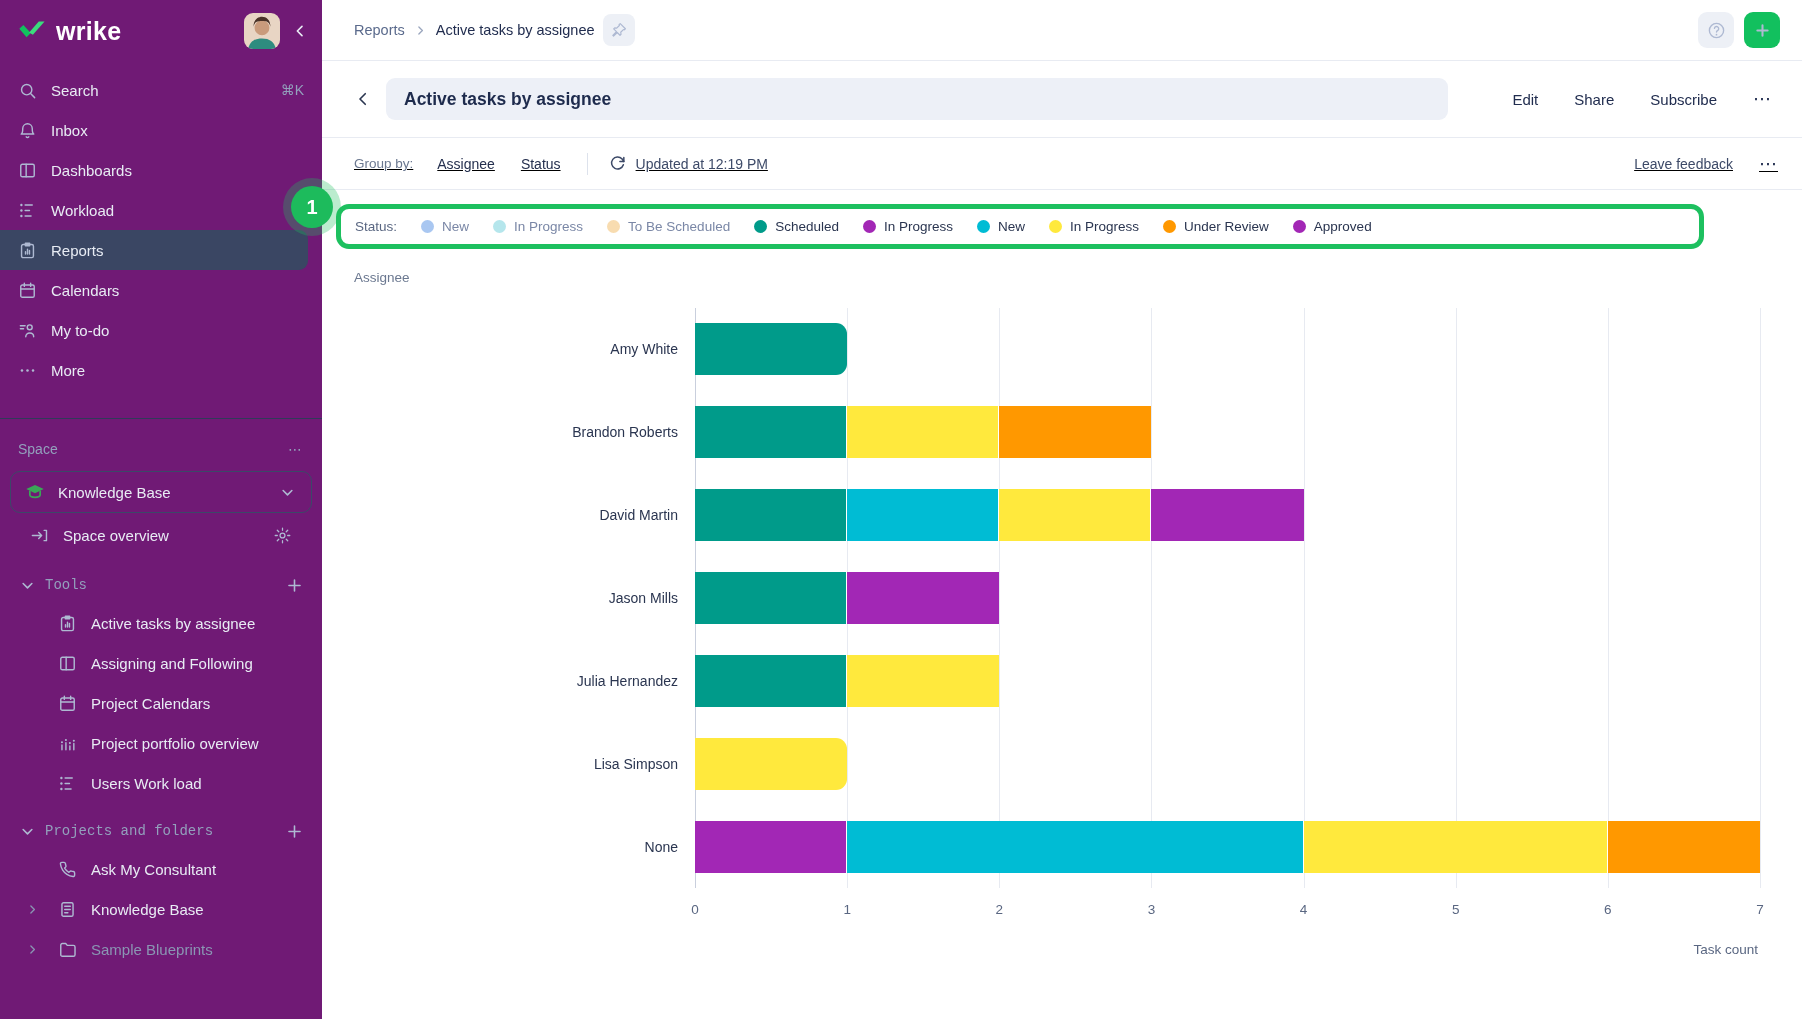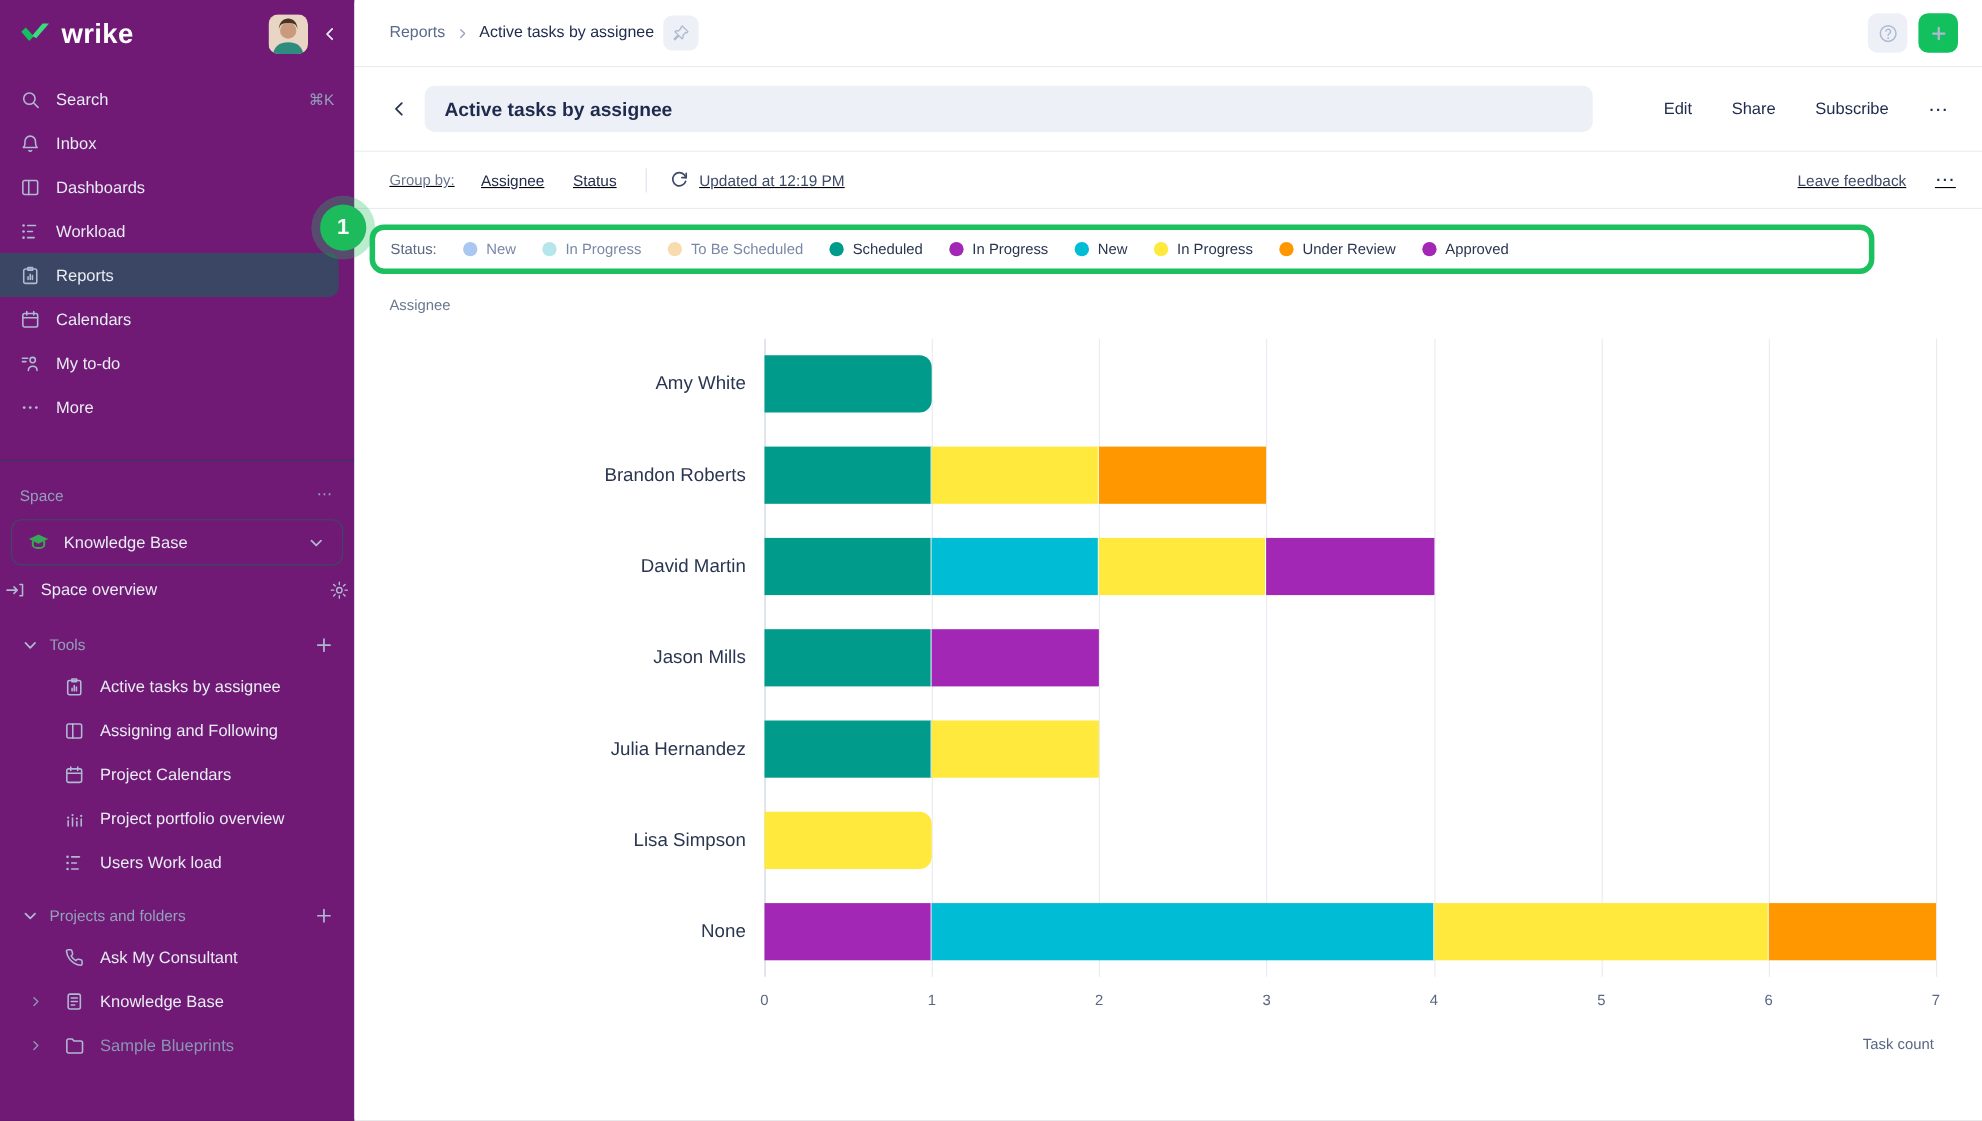--- a/index.html
+++ b/index.html
@@ -20,23 +20,23 @@
   .nav-item { height:40px; display:flex; align-items:center; padding:0 18px; gap:14px; font-size:15px; color:#E8ECF4; cursor:pointer; }
   .nav-item.selected { background:#3A4663; border-radius:0 9px 9px 0; margin-right:14px; padding-right:4px; }
   .nav-label { flex:1; }
   .shortcut { color:#93A0BC; font-size:14px; }
 
   .side-divider { border-top:1px solid #303B59; margin-top:28px; }
   .space-header { display:flex; align-items:center; padding:22px 18px 10px 18px; color:#93A0BC; font-size:14px; }
   .space-header .menu-dots { margin-left:auto; color:#93A0BC; cursor:pointer; letter-spacing:2px; }
   .space-select { margin:4px 10px 0 10px; height:42px; border:1px solid #3C4868; border-radius:10px; display:flex; align-items:center; gap:13px; padding:0 14px; font-size:15px; cursor:pointer; }
   .space-select .chev { margin-left:auto; color:#AEB9D2; }
-  .row-item { height:44px; display:flex; align-items:center; gap:14px; padding:0 4px; font-size:15px; cursor:pointer; }
+  .row-item { height:44px; display:flex; align-items:center; gap:14px; padding:0 30px; font-size:15px; cursor:pointer; }
   .row-item .gear { margin-left:auto; color:#AEB9D2; cursor:pointer; }
-  .sec-header { display:flex; align-items:center; gap:8px; padding:0 18px; height:36px; margin-top:10px; color:#93A0BC; font-size:14px; cursor:pointer; }
+  .sec-header { display:flex; align-items:center; gap:8px; padding:0 18px; height:36px; margin-top:10px; color:#93A0BC; font-size:14px; cursor:pointer;font-family:Liberation Mono, monospace; }
   .sec-header .plus { margin-left:auto; color:#AEB9D2; cursor:pointer; }
   .sub-item { height:40px; display:flex; align-items:center; gap:14px; padding-left:58px; font-size:15px; cursor:pointer; position:relative; }
   .sub-item .expander { position:absolute; left:26px; color:#8A96B3; display:flex; }
   .sub-item.muted { color:#8A96B3; }
 
   
   .main { flex:1; position:relative; background:#fff; min-width:0; }
   .topbar { height:61px; display:flex; align-items:center; padding:0 22px 0 32px; border-bottom:1px solid #E8EBF2; }
   .crumb { font-size:14.5px; color:#5A6A8C; cursor:pointer; }
   .crumb-sep { margin:0 9px; color:#9AA6BE; display:inline-flex; }
@@ -65,21 +65,21 @@
   
   .chart-section { position:relative; height:829px; }
   .legend-box { position:absolute; left:14px; top:14px; width:1368px; height:45px; border:5px solid #1DC05F; border-radius:13px; display:flex; align-items:center; gap:24px; padding:0 14px; background:#fff; }
   .legend-label { font-size:13.5px; color:#5A6782; }
   .legend-item { display:flex; align-items:center; gap:8px; font-size:13.5px; color:#2A3550; cursor:pointer; }
   .legend-item.muted { color:#7A87A6; }
   .legend-dot { width:13px; height:13px; border-radius:50%; flex:none; }
   .assignee-label { position:absolute; left:32px; top:80px; font-size:13.5px; color:#6B7890; }
 
   .ylabels { position:absolute; left:0; top:118px; width:356px; height:580px; display:flex; flex-direction:column; }
-  .ylabel { flex:1; display:flex; align-items:center; justify-content:flex-end; font-size:17px; color:#2A3550;padding-left:42px; }
+  .ylabel { flex:1; display:flex; align-items:center; justify-content:flex-end; font-size:14px; color:#2A3550;padding-left:42px; }
 
   .plot { position:absolute; left:373px; top:118px; width:1065px; height:580px; }
   .gridline { position:absolute; top:0; bottom:0; width:1px; background:#E7EAF1; }
   .gridline.axis { background:#C9CFDD; }
   .bar-rows { position:absolute; inset:0; display:flex; flex-direction:column; }
   .bar-row { flex:1; display:flex; align-items:center; }
   .bar { display:flex; height:52px; width:100%; }
   .seg { height:100%; border-right:1px solid #fff; }
   .seg:last-child { border-right:none; }
   .bar.single .seg { border-radius:0 11px 11px 0; }

